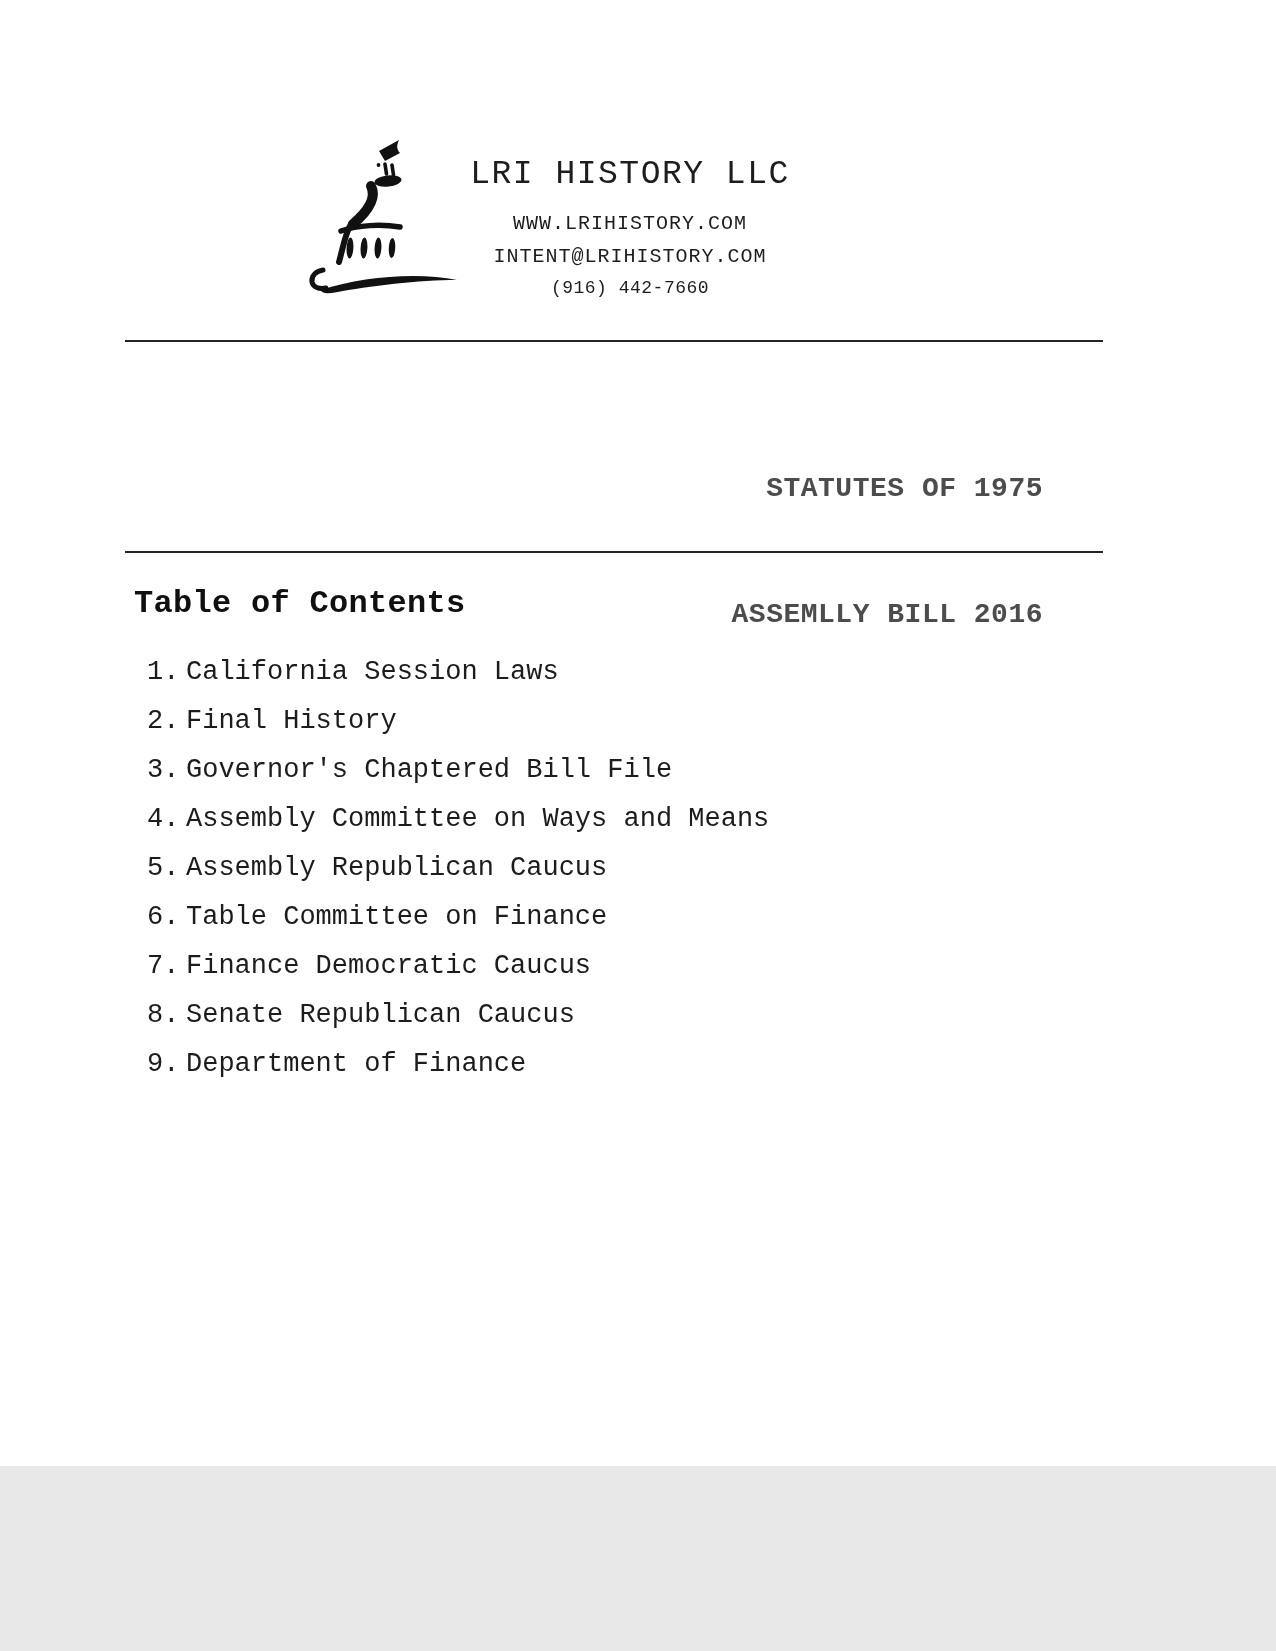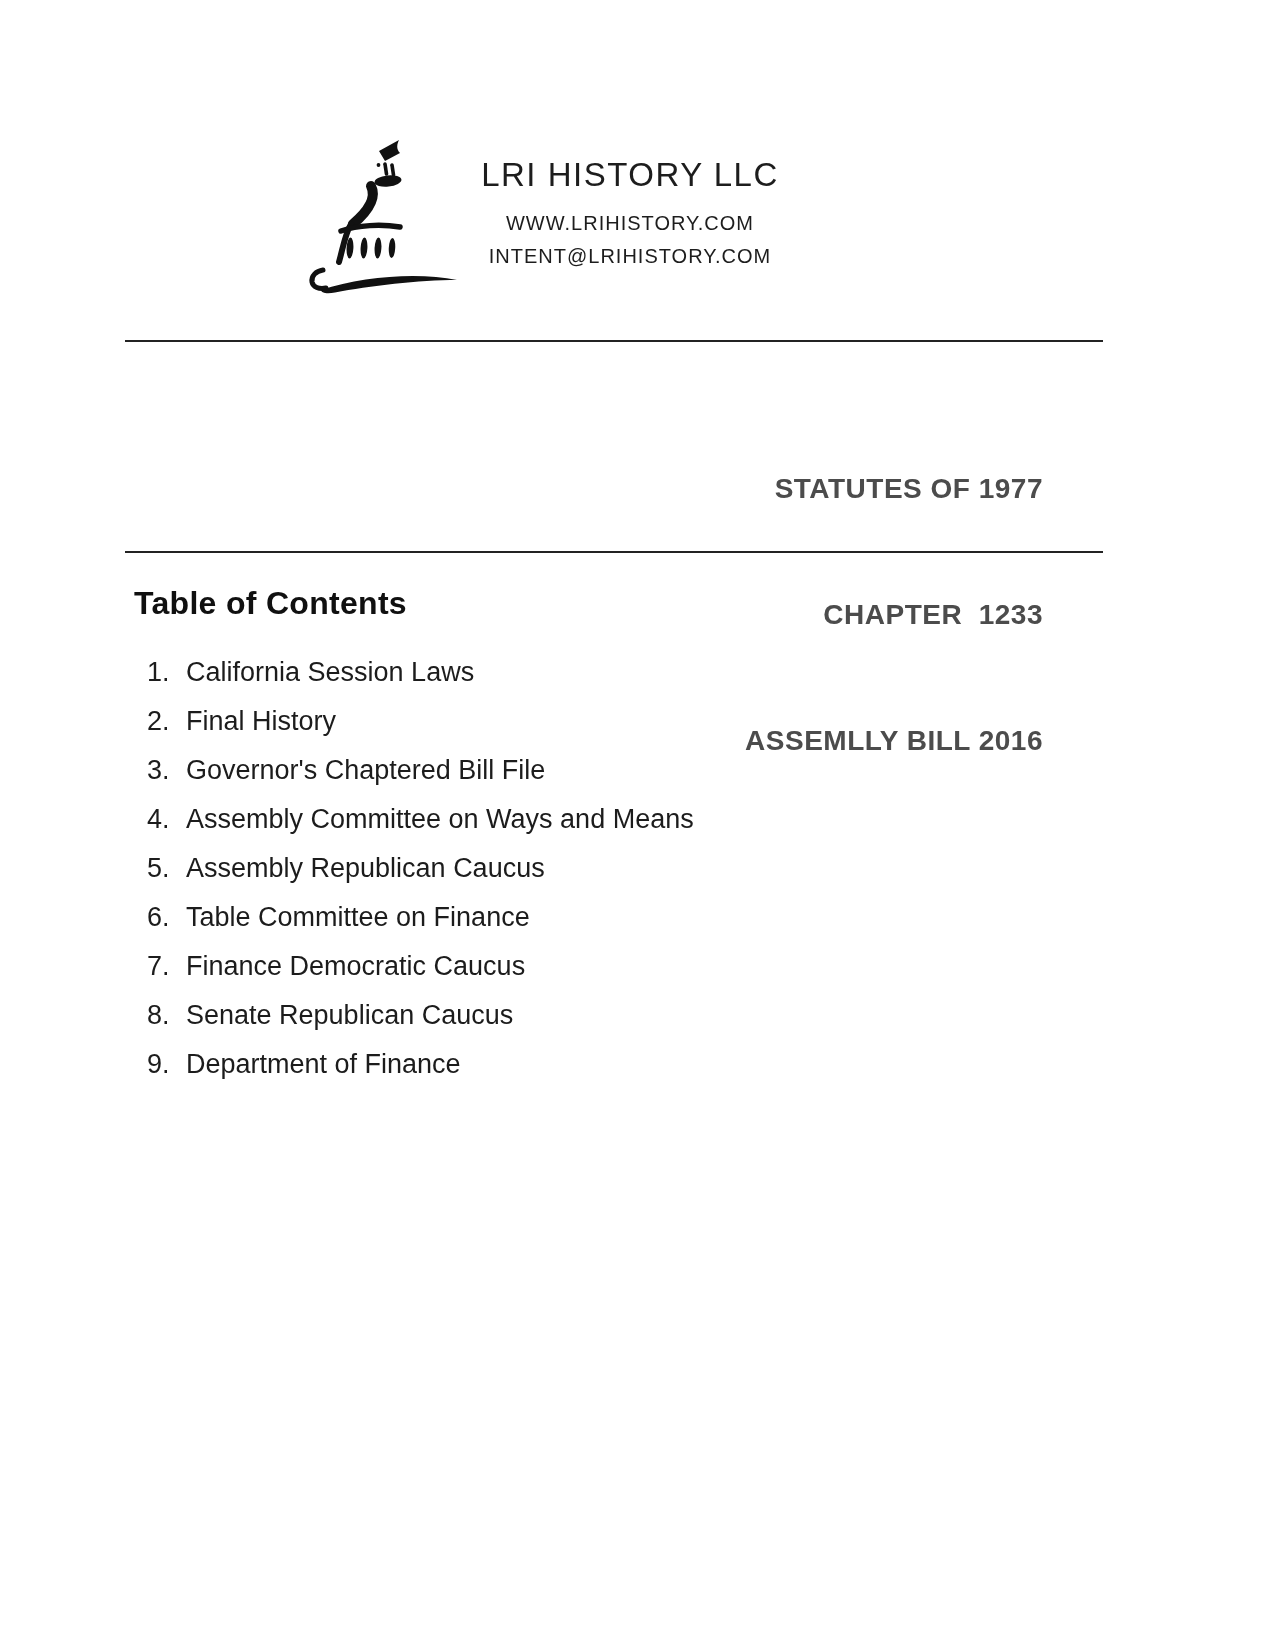--- a/index.html
+++ b/index.html
@@ -3,24 +3,24 @@
 <meta charset="utf-8">
 <style>
   html, body {
     margin: 0;
     padding: 0;
     background: #e8e8e8;
   }
   .page {
     position: relative;
     width: 1276px;
-    height: 1651px;
+    height: 1466px;
     margin: 0 auto;
     background: #ffffff;
-    font-family: Liberation Sans, sans-serif;
+    font-family: Liberation Mono, monospace;
     overflow: hidden;
   }
 
   
   .logo-box {
     position: absolute;
     left: 293px;
     top: 118px;
     width: 180px;
     height: 180px;
@@ -142,27 +142,27 @@
 
       <path d="M30,152 C23,153 18,158 19,164 C20,169 26,171.5 33,170" stroke="#111" stroke-width="5" stroke-linecap="round"></path>
       <path d="M28,172 C70,158 126,154 164,162 C126,162 76,168 42,174.5 C34,176 28,175 28,172 Z" fill="#111"></path>
     </svg>
   </div>
 
   <div class="contact-block">
     <div class="company-name">LRI HISTORY LLC</div>
     <div class="contact-line">WWW.LRIHISTORY.COM</div>
     <div class="contact-line">INTENT@LRIHISTORY.COM</div>
+    <div class="phone-line">(916) 442-7660</div>
   </div>
 
   <div class="rule rule-top"></div>
 
   <div class="ref-block">
-    <div>STATUTES OF 1977</div>
-    <div>CHAPTER  1233</div>
+    <div>STATUTES OF 1975</div>
     <div>ASSEMLLY BILL 2016</div>
   </div>
 
   <div class="rule rule-bottom"></div>
 
   <h1 class="toc-heading">Table of Contents</h1>
 
   <ol class="toc-list">
     <li>
       <span class="toc-num">1.</span>

